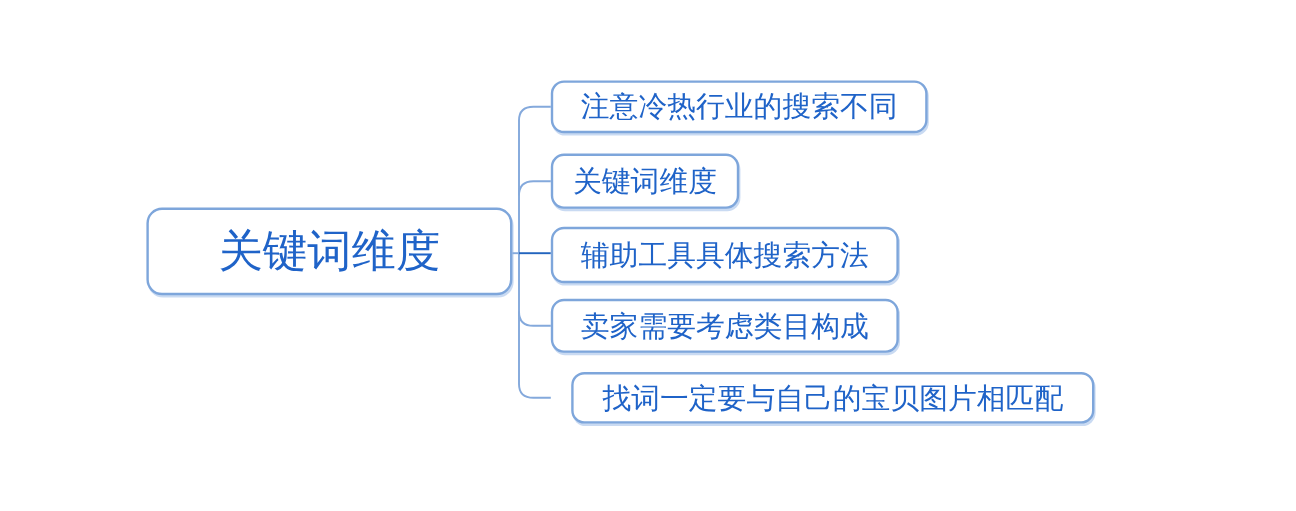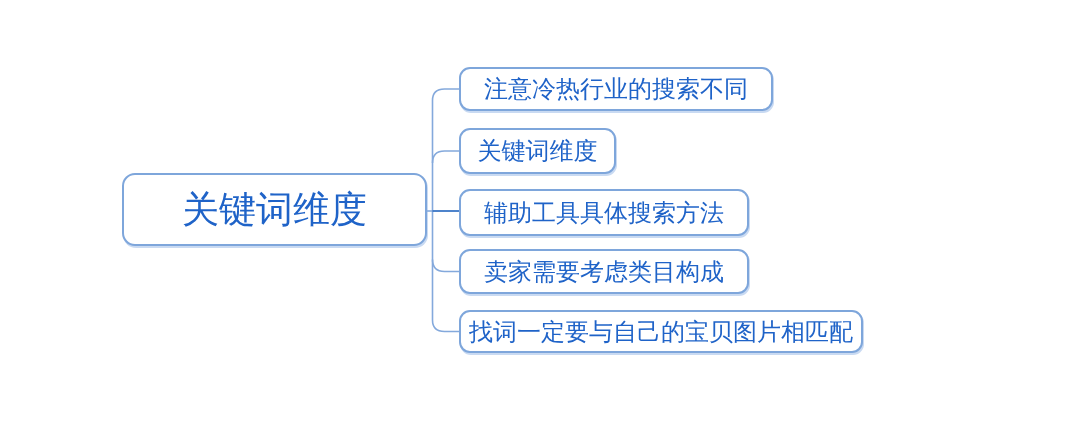--- a/index.html
+++ b/index.html
@@ -44,21 +44,21 @@
     font-size: 37px;
     border-radius: 13px;
   }
   .child {
     font-size: 24px;
   }
   .c0 { left: 459px; top: 67px;  width: 314px; height: 44px; }
   .c1 { left: 459px; top: 128px; width: 157px; height: 46px; }
   .c2 { left: 459px; top: 189px; width: 290px; height: 47px; }
   .c3 { left: 459px; top: 249px; width: 290px; height: 45px; }
-  .c4 { left: 459px; top: 310px; width: 404px; height: 43px; }
+  .c4 { left: 476px; top: 310px; width: 436px; height: 43px; }
 </style>
 </head>
 <body>
 
 <div id="canvas">
 
   <svg id="connector-svg" width="1080" height="426" viewBox="0 0 1080 426">
     <path d="M 427 211 H 432.5" fill="none" stroke-width="1.6" stroke="#84a9dc"></path>
     <path d="M 459 89 H 444.5 Q 432.5 89 432.5 100.5 V 320 Q 432.5 331.5 444.5 331.5 H 459" fill="none" stroke-width="1.6" stroke="#84a9dc"></path>
     <path d="M 432.5 163 Q 432.5 151 444.5 151 H 459" fill="none" stroke-width="1.6" stroke="#84a9dc"></path>

